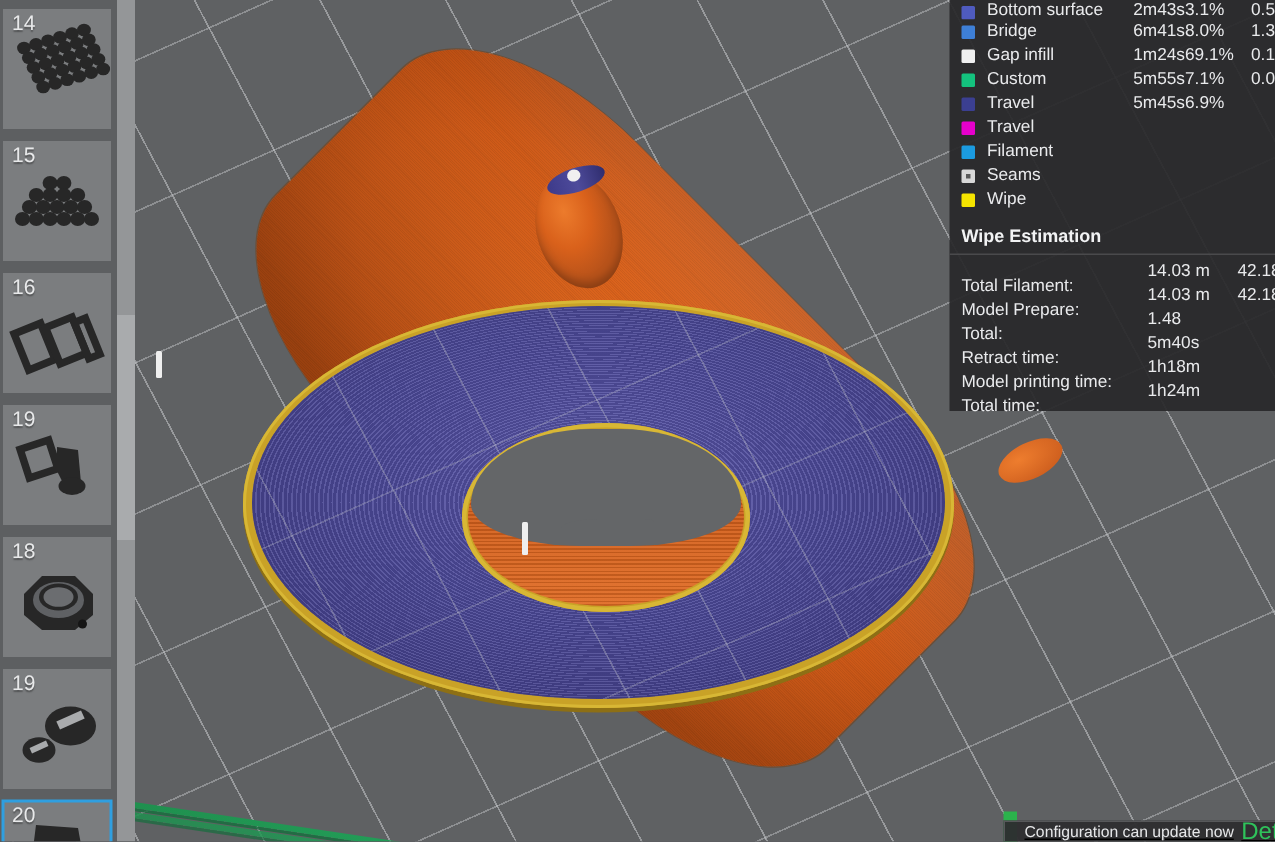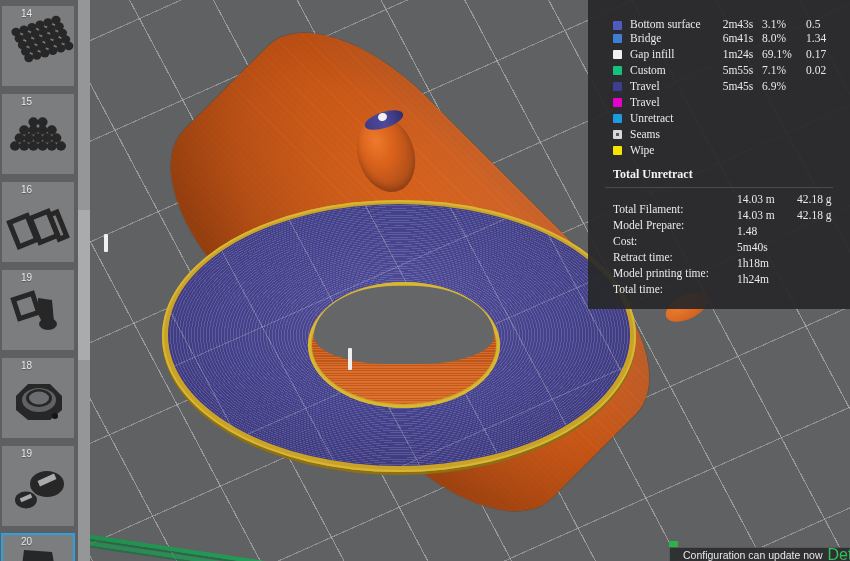--- a/index.html
+++ b/index.html
@@ -225,22 +225,22 @@
     background: #7b7d7f;
     box-sizing: border-box;
   }
   .thumb:first-child { margin-top: 6px; }
   .thumb.selected {
     outline: 2px solid #2f9fe0;
     outline-offset: -1px;
   }
   .thumb-num {
     position: absolute;
-    left: 19px; top: 2px;
-    font-size: 10px;
+    left: 6px; top: 2px;
+    font-size: 14px;
     color: #e8e9ea;
     font-family: "Liberation Sans", sans-serif;
     line-height: 1.1;
     text-shadow: 0 1px 1px rgba(0,0,0,.35);
   }
   .thumb-art { position:absolute; inset:0; }
 
   
   #sb-track {
     position: absolute;
@@ -252,27 +252,26 @@
     position: absolute;
     left: 0; top: 210px;
     width: 12px; height: 150px;
     background: #a9abad;
   }
 
   
   #stats-panel {
     position: absolute;
     right: 0; top: 0;
-    width: 262px;
+    width: 217px;
     background: rgba(40,40,42,0.93);
     color: #e9eaec;
     font-size: 11.5px;
-    padding: 17px;
+    padding: 0;
     box-sizing: border-box;
-    font-family: Liberation Serif, serif;
   }
   .legend-list { padding: 0 0 4px 0; }
   .legend-row {
     display: flex;
     align-items: center;
     height: 16px;
     padding: 0 0 0 8px;
     white-space: nowrap;
   }
   .legend-row.clipped-top {
@@ -289,21 +288,21 @@
   .sw.seams {
     background: #d8d8d8;
     position: relative;
   }
   .sw.seams::after{
     content:"";
     position:absolute; left:3px; top:3px;
     width:3px;height:3px;background:#5a5a5a;
   }
   .lg-name { flex: 0 0 84px; }
-  .lg-time { flex: 0 0 48px; text-align: center; }
+  .lg-time { flex: 0 0 48px; text-align: right; }
   .lg-pct  { flex: 0 0 44px; text-align: left; }
   .lg-extra{ flex: 0 0 auto; }
 
   .panel-title {
     font-weight: bold;
     font-size: 12px;
     padding: 5px 8px 5px 8px;
     border-bottom: 1px solid #4a4a4c;
     color: #f2f3f4;
   }
@@ -324,20 +323,21 @@
     position: absolute;
     left: 669px; top: 547px;
     width: 181px; height: 14px;
     background: rgba(46,46,48,0.96);
     border-top: 1px solid #57585a;
     border-left: 1px solid #57585a;
     display: flex;
     align-items: center;
     overflow: hidden;
     box-sizing: border-box;
+    text-decoration: underline;
   }
   #toast-accent {
     position: absolute;
     left: 669px; top: 541px;
     width: 9px; height: 20px;
     background: #2bb24c;
   }
   .toast-text {
     font-size: 10.5px;
     color: #e6e7e9;
@@ -535,54 +535,54 @@
         </div>
         <div class="legend-row">
           <span class="sw" style="background: rgb(230, 0, 204);"></span>
           <span class="lg-name">Travel</span>
           <span class="lg-time"></span>
           <span class="lg-pct"></span>
           <span class="lg-extra"></span>
         </div>
         <div class="legend-row">
           <span class="sw" style="background: rgb(27, 155, 224);"></span>
-          <span class="lg-name">Unretract</span>
+          <span class="lg-name">Filament</span>
           <span class="lg-time"></span>
           <span class="lg-pct"></span>
           <span class="lg-extra"></span>
         </div>
         <div class="legend-row">
           <span class="sw seams"></span>
           <span class="lg-name">Seams</span>
           <span class="lg-time"></span>
           <span class="lg-pct"></span>
           <span class="lg-extra"></span>
         </div>
         <div class="legend-row">
           <span class="sw" style="background: rgb(245, 228, 0);"></span>
           <span class="lg-name">Wipe</span>
           <span class="lg-time"></span>
           <span class="lg-pct"></span>
           <span class="lg-extra"></span>
         </div>
       </div>
-    <div class="panel-title">Total Unretract</div>
+    <div class="panel-title">Wipe Estimation</div>
     <div class="est-list">
         <div class="est-row">
           <span class="est-label">Total Filament:</span>
           <span class="est-v1">14.03 m</span>
           <span class="est-v2">42.18 g</span>
         </div>
         <div class="est-row">
           <span class="est-label">Model Prepare:</span>
           <span class="est-v1">14.03 m</span>
           <span class="est-v2">42.18 g</span>
         </div>
         <div class="est-row">
-          <span class="est-label">Cost:</span>
+          <span class="est-label">Total:</span>
           <span class="est-v1">1.48</span>
           <span class="est-v2"></span>
         </div>
         <div class="est-row">
           <span class="est-label">Retract time:</span>
           <span class="est-v1">5m40s</span>
           <span class="est-v2"></span>
         </div>
         <div class="est-row">
           <span class="est-label">Model printing time:</span>

